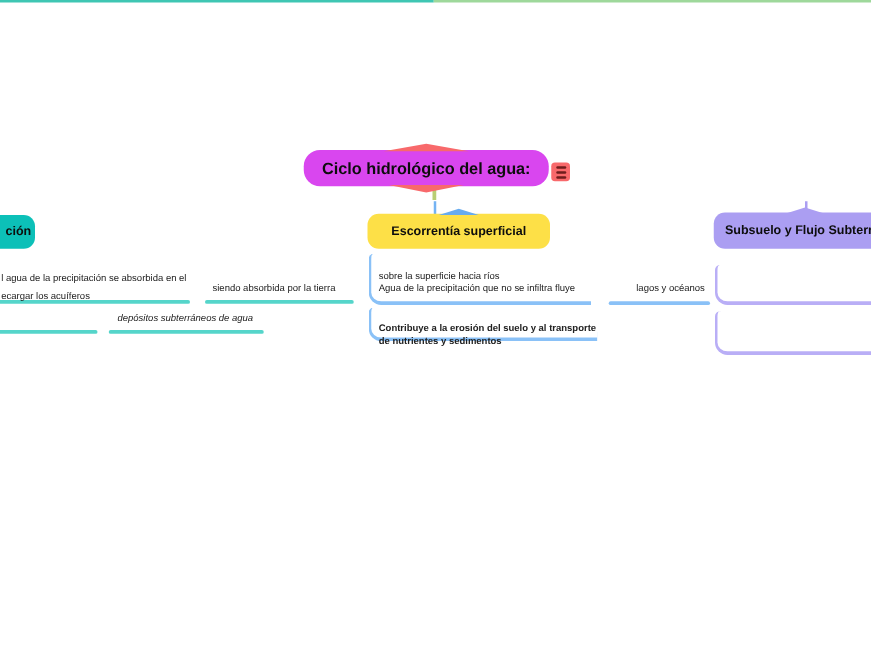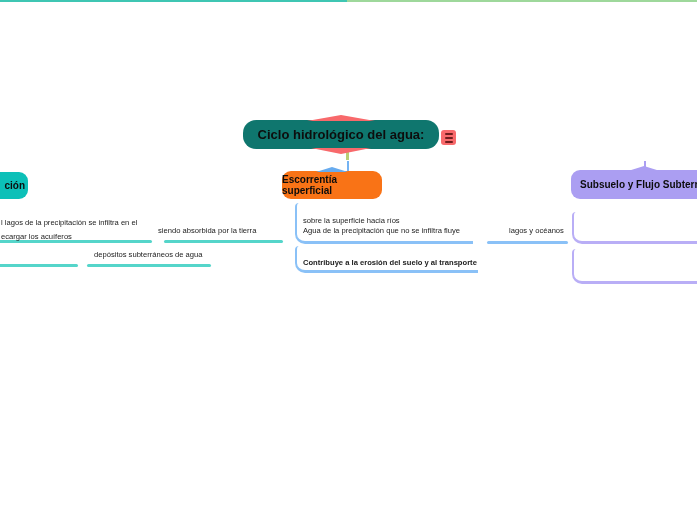--- a/index.html
+++ b/index.html
@@ -19,41 +19,41 @@
   .stem-blue{left:347px;top:161px;width:2px;height:11px;background:#74b3f3;}
   .stem-purple{left:644px;top:161px;width:2px;height:10px;background:#ab9ef2;}
   
   .node{
     position:absolute;z-index:3;
     display:flex;align-items:center;justify-content:center;
     color:#0d0d0d;font-weight:bold;
   }
   .root-node{
     left:243px;top:120px;width:196px;height:29px;
-    background:#0f766e;border-radius:13px;
+    background:#d946ef;border-radius:13px;
     font-size:13px;
   }
   .root-node::before{
     content:"";position:absolute;top:-5px;left:50%;margin-left:-34px;
     border-left:34px solid transparent;border-right:34px solid transparent;
     border-bottom:6px solid #f8696b;
   }
   .root-node::after{
     content:"";position:absolute;bottom:-5px;left:50%;margin-left:-30px;
     border-left:30px solid transparent;border-right:30px solid transparent;
     border-top:6px solid #f8696b;
   }
   .branch-node{font-size:10px;border-radius:9px;}
   .branch-node::before{
     content:"";position:absolute;top:-4px;left:50%;margin-left:-16px;
     border-left:16px solid transparent;border-right:16px solid transparent;
     border-bottom:5px solid var(--c);
   }
   .teal-node{left:-62px;top:172px;width:90px;height:27px;background:#0cc0b8;--c:#0cc0b8;justify-content:flex-end;padding-right:3px;box-sizing:border-box;}
-  .blue-node{left:282px;top:171px;width:100px;height:28px;background:#f97316;--c:#67abef;}
+  .blue-node{left:294px;top:171px;width:146px;height:28px;background:#fde047;--c:#67abef;}
   .purple-node{left:571px;top:170px;width:146px;height:29px;background:#ab9ef2;--c:#ab9ef2;justify-content:flex-start;padding-left:9px;box-sizing:border-box;white-space:nowrap;}
   
   .menu-icon{
     position:absolute;left:441px;top:130px;width:15px;height:15px;
     background:#f8696b;border-radius:3px;z-index:3;
     display:flex;flex-direction:column;align-items:center;justify-content:center;gap:2px;
     cursor:pointer;
   }
   .menu-icon i{display:block;width:8px;height:2px;background:#6f1d1d;border-radius:1px;}
   
@@ -91,45 +91,46 @@
   <div class="menu-icon">
     <i></i>
     <i></i>
     <i></i>
   </div>
 
   <div class="node branch-node teal-node">
     <span>ción</span>
   </div>
 
-  <div class="itext" style="left:1px;top:218px;">l lagos de la precipitación se infiltra en el</div>
-  <div class="itext" style="left:158px;top:226px;">siendo absorbida por la tierra</div>
+  <div class="itext" style="left:1px;top:218px;">l agua de la precipitación se absorbida en el</div>
+  <div class="itext" style="left:170px;top:226px;">siendo absorbida por la tierra</div>
   <div class="uline teal" style="left:-8px;top:240px;width:160px;"></div>
   <div class="uline teal" style="left:164px;top:240px;width:119px;"></div>
 
   <div class="itext" style="left:1px;top:232px;">ecargar los acuíferos</div>
-  <div class="itext" style="left:94px;top:250px;">depósitos subterráneos de agua</div>
+  <div class="itext" style="left:94px;top:250px;font-style:italic;">depósitos subterráneos de agua</div>
   <div class="uline teal" style="left:-8px;top:264px;width:86px;"></div>
   <div class="uline teal" style="left:87px;top:264px;width:124px;"></div>
 
   <div class="node branch-node blue-node">
     <span>Escorrentía superficial</span>
   </div>
 
   <div class="bracket blue" style="left:295px;top:203px;width:178px;height:41px;"></div>
   <div class="itext" style="left:303px;top:216px;">
     <div>sobre la superficie hacia ríos</div>
     <div>Agua de la precipitación que no se infiltra fluye</div>
   </div>
   <div class="itext" style="left:497px;top:226px;margin-left:12px;">lagos y océanos</div>
   <div class="uline blue" style="left:487px;top:241px;width:81px;"></div>
 
   <div class="bracket blue" style="left:295px;top:246px;width:183px;height:27px;"></div>
   <div class="itext" style="left:303px;top:258px;font-weight:bold;">
     <div>Contribuye a la erosión del suelo y al transporte</div>
+    <div>de nutrientes y sedimentos</div>
   </div>
 
   <div class="node branch-node purple-node">
     <span>Subsuelo y Flujo Subterrá</span>
   </div>
 
   <div class="bracket purple" style="left:572px;top:212px;width:140px;height:32px;"></div>
 
   <div class="bracket purple" style="left:572px;top:249px;width:140px;height:35px;"></div>
 

